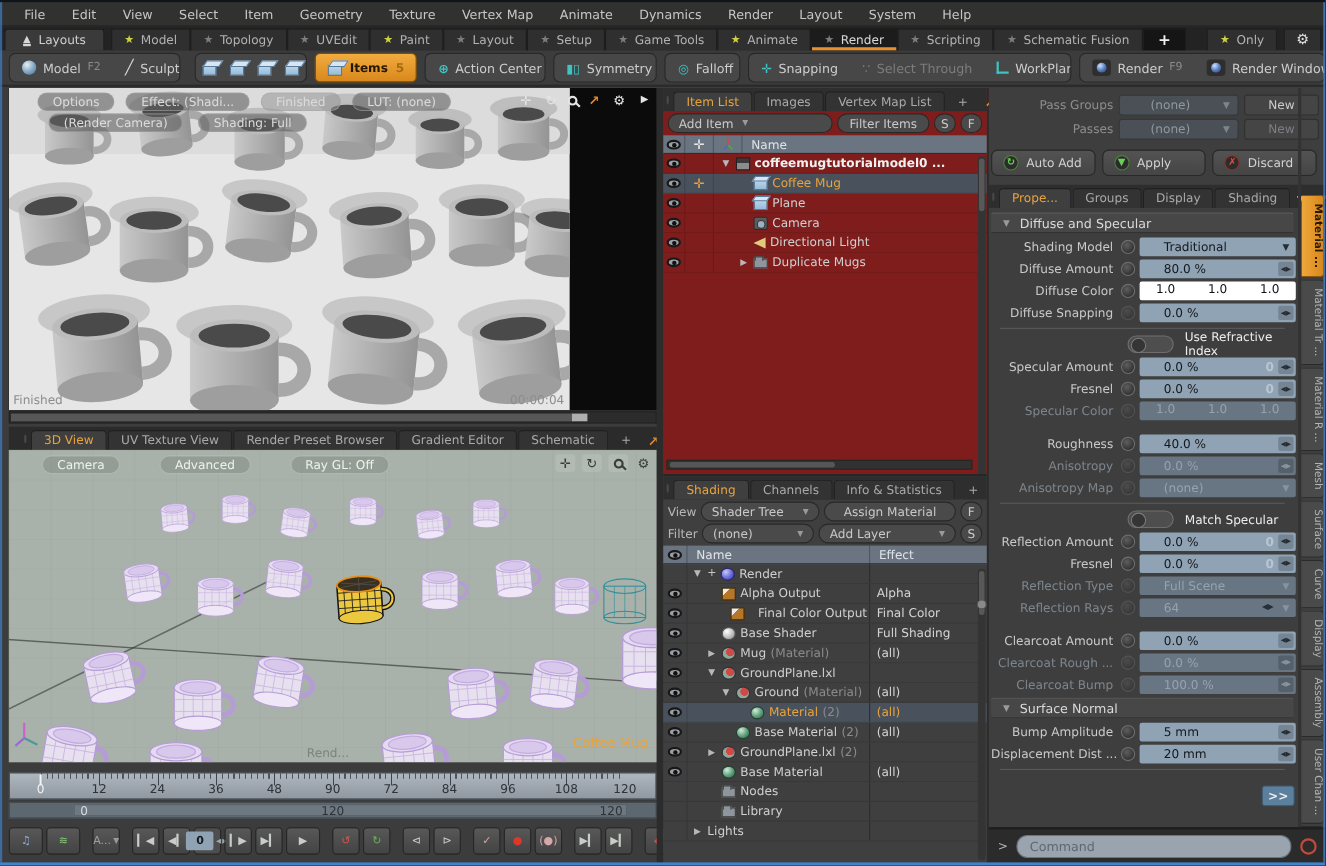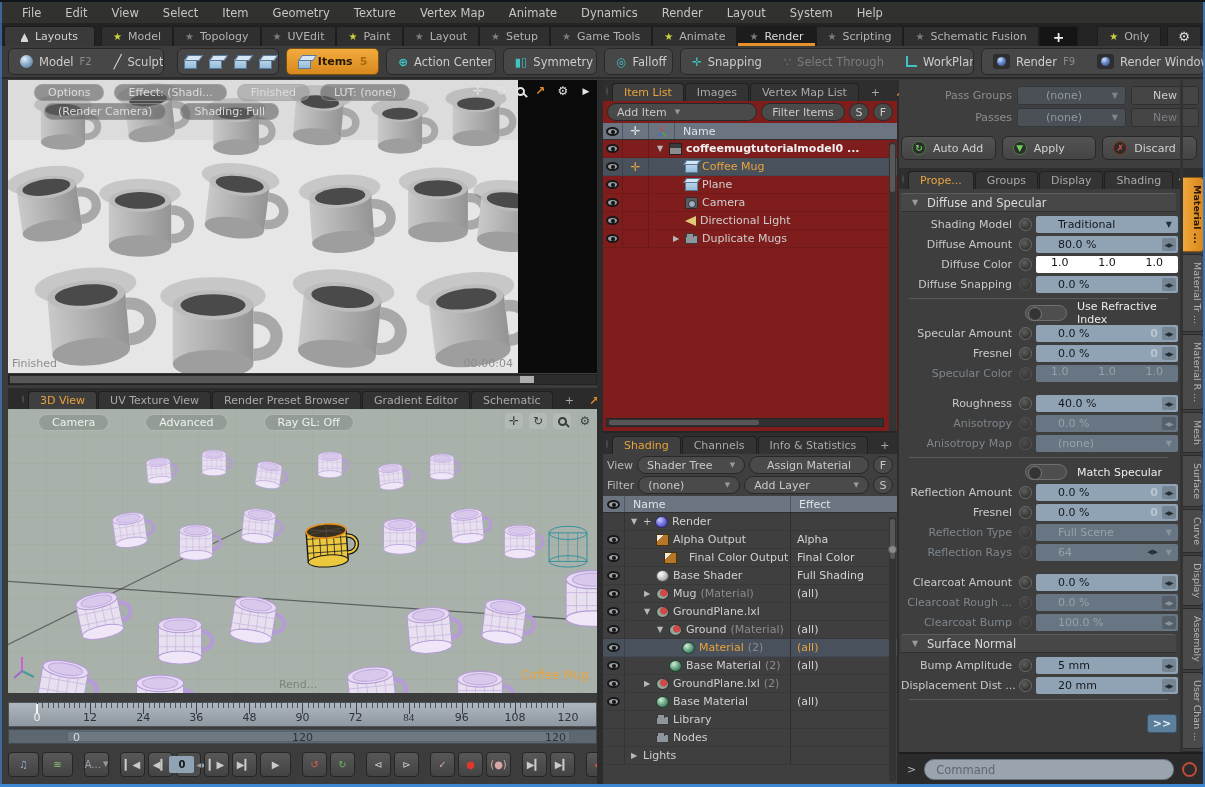--- a/index.html
+++ b/index.html
@@ -540,21 +540,21 @@
         <div class="major"></div>
         <div class="cursor"></div>
       <div id="ruler-labels">
           <span class="rlab cur" style="left: 28px;">0</span>
           <span class="rlab" style="left: 81.1px;">12</span>
           <span class="rlab" style="left: 134.2px;">24</span>
           <span class="rlab" style="left: 187.3px;">36</span>
           <span class="rlab" style="left: 240.4px;">48</span>
           <span class="rlab" style="left: 293.5px;">90</span>
           <span class="rlab" style="left: 346.6px;">72</span>
-          <span class="rlab" style="left: 399.7px; font-family: Liberation Serif, serif;">84</span>
+          <span class="rlab" style="left: 399.7px;">84</span>
           <span class="rlab" style="left: 452.8px;">96</span>
           <span class="rlab" style="left: 505.9px;">108</span>
           <span class="rlab" style="left: 559px;">120</span>
         </div>
     </div>
     <div id="range">
       <div class="inner"></div>
       <span class="r0">0</span>
       <span class="rm">120</span>
       <span class="re">120</span>
@@ -932,30 +932,30 @@
             <span class="icn icn-sphere-green"></span>
             <span class="tname">Base Material</span>
           </div>
           <div class="fx">(all)</div>
         </div>
         <div class="trow sth">
           <div class="cell"></div>
           <div class="namecell" style="padding-left: 17px;">
             <span class="tri"></span>
             <span class="icn icn-folder"></span>
-            <span class="tname">Library</span>
+            <span class="tname">Nodes</span>
           </div>
           <div class="fx"></div>
         </div>
         <div class="trow sth">
           <div class="cell"></div>
           <div class="namecell" style="padding-left: 17px;">
             <span class="tri"></span>
             <span class="icn icn-folder"></span>
-            <span class="tname">Nodes</span>
+            <span class="tname">Library</span>
           </div>
           <div class="fx"></div>
         </div>
         <div class="trow sth">
           <div class="cell"></div>
           <div class="namecell" style="padding-left: 4px;">
             <span class="tri">▶</span>
             <span class="tname">Lights</span>
           </div>
           <div class="fx"></div>

